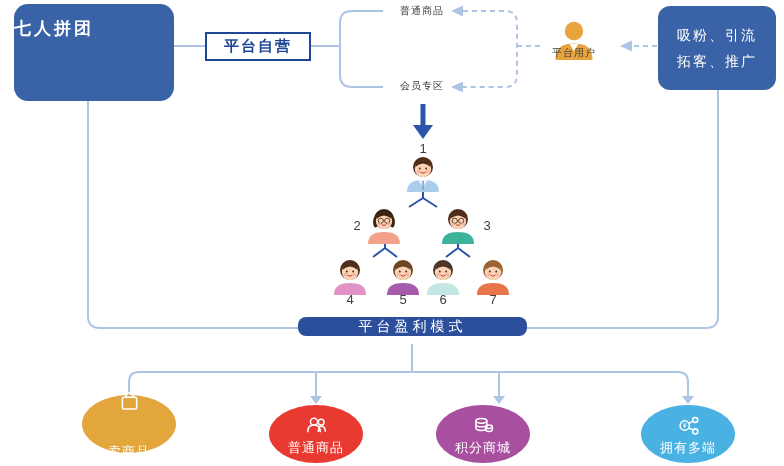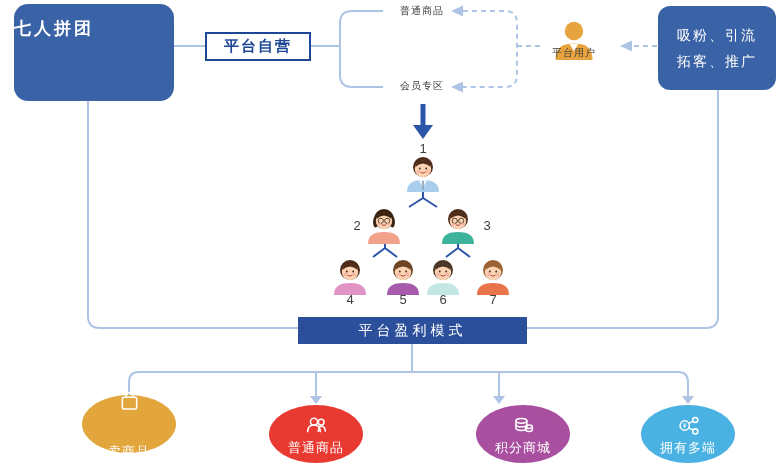--- a/index.html
+++ b/index.html
@@ -24,22 +24,22 @@
     border:2.5px solid var(--deep-blue);color:var(--deep-blue);
     box-sizing:border-box;display:flex;align-items:center;justify-content:center;
     font-size:15px;font-weight:bold;letter-spacing:2px;
   }
 
   .plainlabel{color:#3a3a3a;font-size:10px;letter-spacing:1px;text-align:center;}
 
   .promo{left:108px;top:138px;color:var(--green);font-size:20px;line-height:29px;font-weight:500;white-space:nowrap;}
 
   .profitbar{
-    left:298px;top:317px;width:229px;height:27px;background:var(--bar-blue);
-    color:#fff;font-size:14px;letter-spacing:4px;display:flex;align-items:center;justify-content:center;
+    left:298px;top:317px;width:229px;height:19px;background:var(--bar-blue);
+    color:#fff;font-size:14px;letter-spacing:4px;display:flex;align-items:center;justify-content:center;border-radius:8px;
   }
 
   .num{color:#3f3f3f;font-size:13px;width:20px;text-align:center;}
 
   .oval{
     width:94px;height:58px;border-radius:50%;background:var(--oval);
     display:flex;flex-direction:column;align-items:center;justify-content:center;color:#fff;
   }
   .oval .lbl{font-size:13px;letter-spacing:1px;margin-top:0px;}
 </style>
@@ -239,21 +239,21 @@
       <svg width="27" height="27" viewBox="0 0 32 32" stroke="#fff" stroke-width="1.8" fill="none">
         <circle cx="21.5" cy="12" r="3.4"></circle>
         <path d="M18,23.5 C18.5,18.5 19.5,16.8 21.5,16.8 C24.5,16.8 26.5,18.8 26.5,23.5"></path>
         <circle cx="13" cy="11.5" r="4.2"></circle>
         <path d="M5.5,24 C5.5,17.5 9,15.5 13,15.5 C17,15.5 20.5,17.5 20.5,24"></path>
       </svg>
     </span>
     <div class="lbl">普通商品</div>
   </div>
 
-  <div class="abs oval" style="left: 476px; top: 405px; --oval: #a84fa0;">
+  <div class="abs oval" style="left: 436px; top: 405px; --oval: #a84fa0;">
     <span>
       <svg width="27" height="27" viewBox="0 0 32 32" stroke="#fff" stroke-width="1.8" fill="none">
         <ellipse cx="13.5" cy="10.5" rx="6.5" ry="2.8"></ellipse>
         <path d="M7,10.5 V19"></path>
           <path d="M20,10.5 V19"></path>
         <path d="M7,14.7 a6.5,2.8 0 0 0 13,0"></path>
         <path d="M7,19 a6.5,2.8 0 0 0 13,0"></path>
         <ellipse cx="22.5" cy="17.5" rx="4" ry="2"></ellipse>
         <path d="M18.5,17.5 V21"></path>
           <path d="M26.5,17.5 V21"></path>

